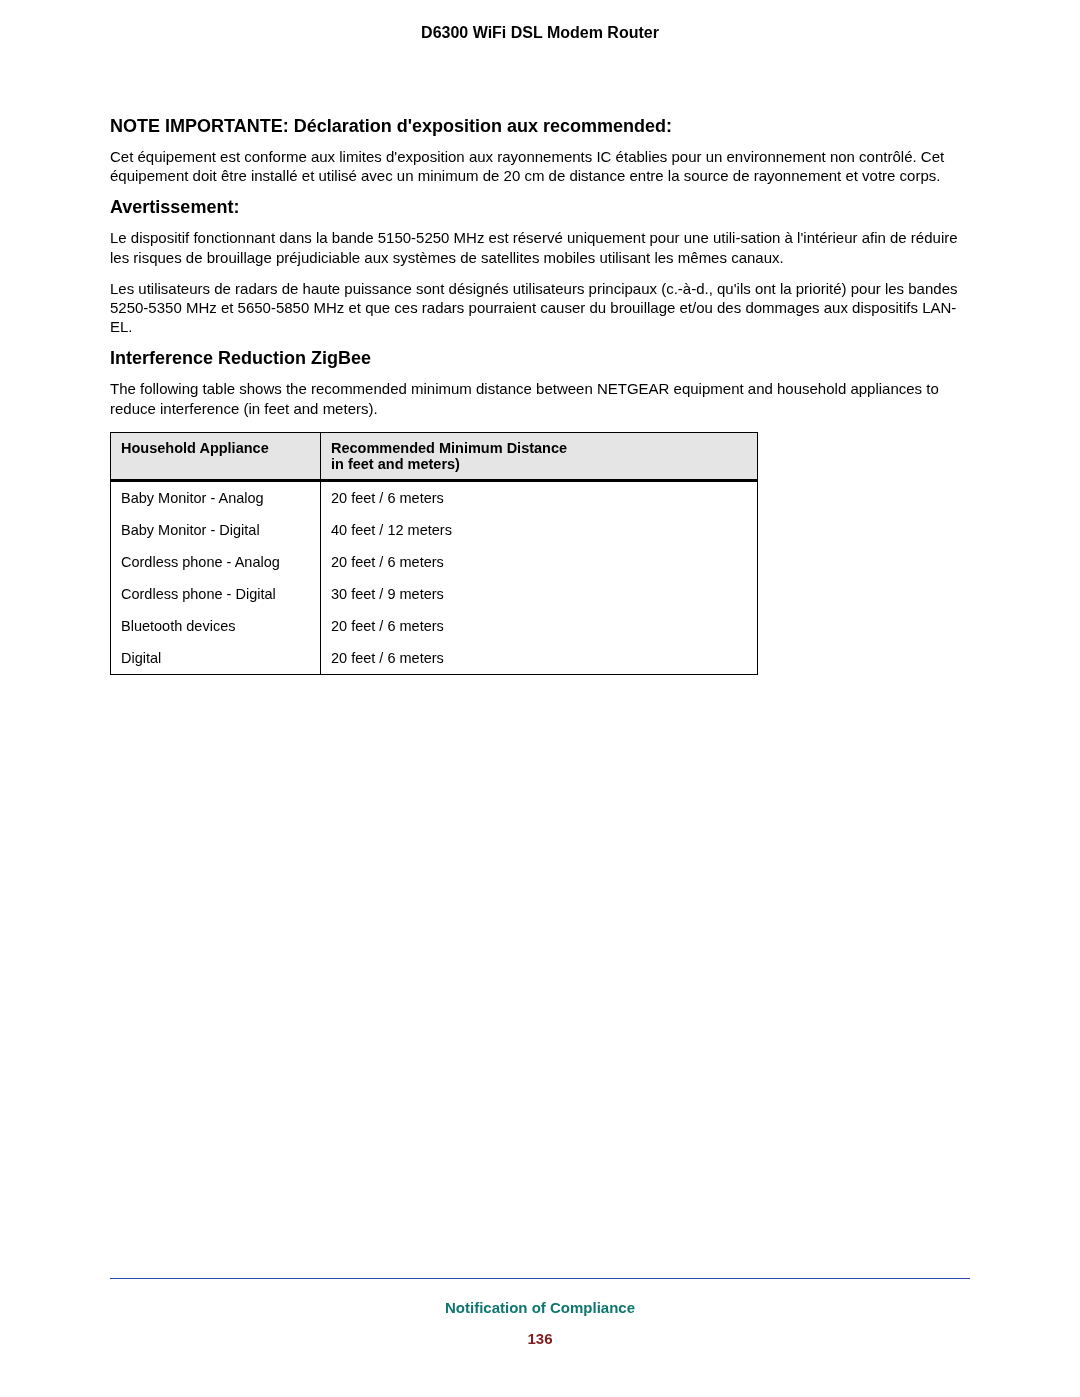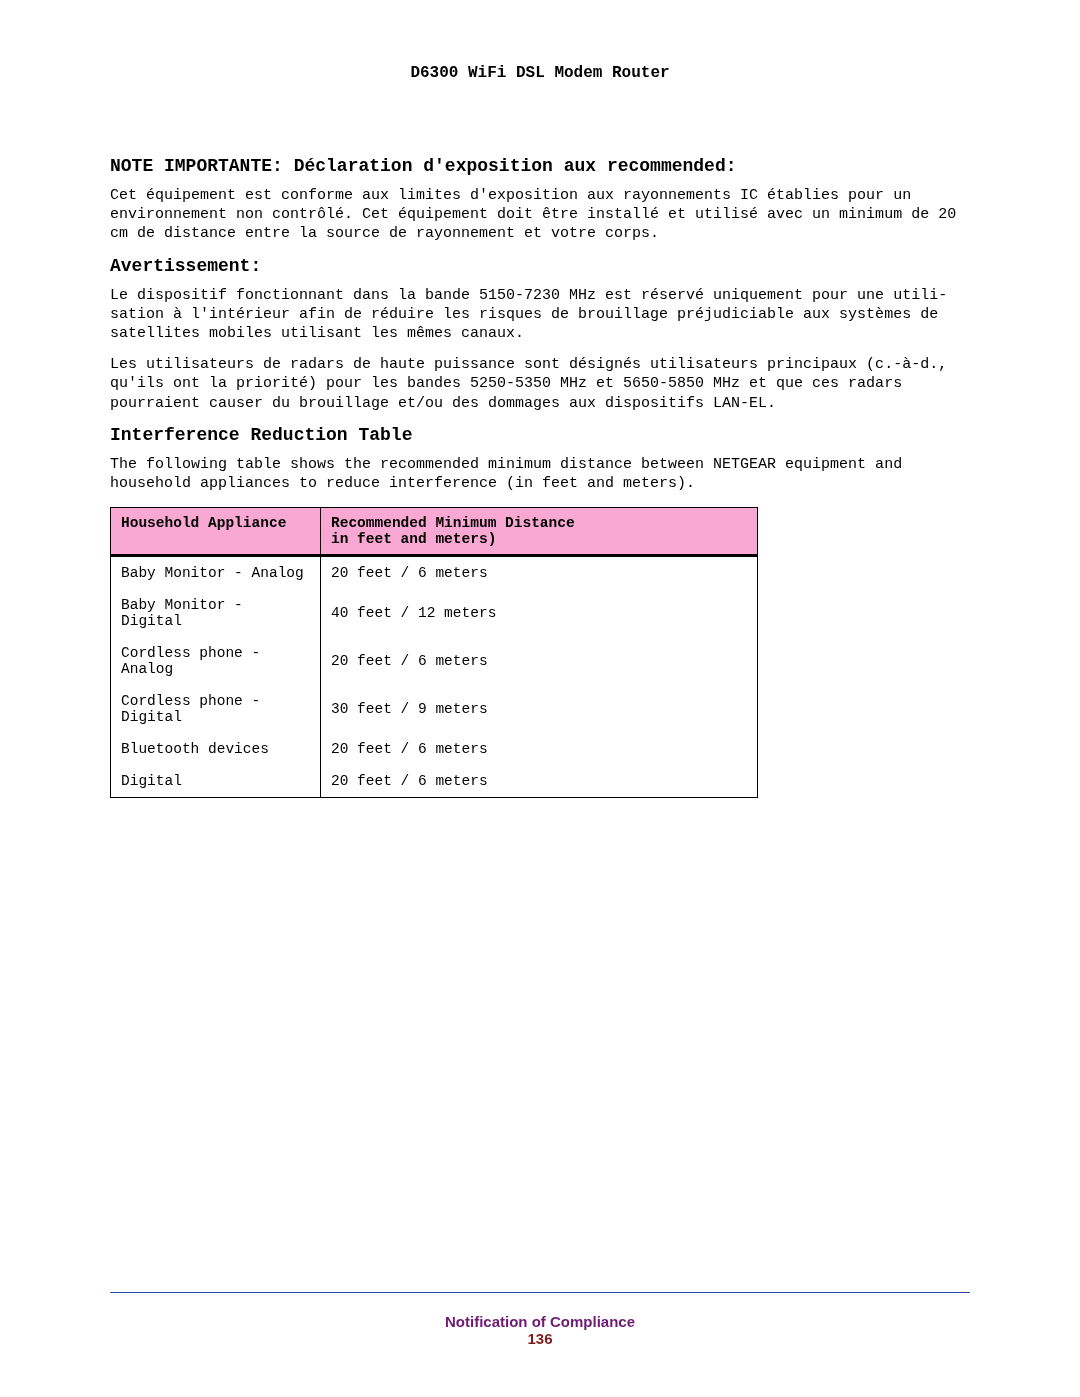--- a/index.html
+++ b/index.html
@@ -9,22 +9,21 @@
     }
     body {
       font-family: Arial, Helvetica, sans-serif;
       background: #ffffff;
       width: 1080px;
       height: 1397px;
       position: relative;
       color: #000000;
     }
     .page-container {
-      padding: 64px 110px 0 110px;
-      font-family: Liberation Mono, monospace;
+      padding: 24px 110px 0 110px;
     }
     .doc-title {
       text-align: center;
       font-size: 16px;
       font-weight: bold;
       margin-bottom: 74px;
     }
     .heading {
       font-size: 18px;
       font-weight: bold;
@@ -39,21 +38,21 @@
     .section-gap {
     }
     .table-container {
       margin-top: 14px;
     }
     table.interference-table {
       border-collapse: collapse;
       width: 648px;
     }
     table.interference-table th {
-      background: #f9a8d4;
+      background: #e5e5e5;
       font-size: 14.5px;
       font-weight: bold;
       text-align: left;
       padding: 7px 10px 7px 10px;
       border: 1px solid #000;
       vertical-align: top;
     }
     table.interference-table td {
       font-size: 14.5px;
       padding: 8px 10px 8px 10px;
@@ -77,42 +76,43 @@
       right: 110px;
       text-align: center;
     }
     .footer-line {
       border-top: 1.5px solid #2a4ba8;
       margin-bottom: 20px;
     }
     .footer-title {
       font-size: 15px;
       font-weight: bold;
-      color: #701a75;
+      color: #0f766e;
+      margin-bottom: 14px;
     }
     .footer-page {
       font-size: 15px;
       font-weight: bold;
       color: #7f1d1d;
     }
   </style>
 </head>
 <body>
 
 <div class="page-container">
   <div class="doc-title">D6300 WiFi DSL Modem Router</div>
 
   <div class="heading">NOTE IMPORTANTE: Déclaration d'exposition aux recommended:</div>
   <div class="paragraph">Cet équipement est conforme aux limites d'exposition aux rayonnements IC établies pour un environnement non contrôlé. Cet équipement doit être installé et utilisé avec un minimum de 20 cm de distance entre la source de rayonnement et votre corps.</div>
 
   <div class="heading section-gap">Avertissement:</div>
-  <div class="paragraph">Le dispositif fonctionnant dans la bande 5150-7230 MHz est réservé uniquement pour une utili-sation à l'intérieur afin de réduire les risques de brouillage préjudiciable aux systèmes de satellites mobiles utilisant les mêmes canaux.</div>
+  <div class="paragraph">Le dispositif fonctionnant dans la bande 5150-5250 MHz est réservé uniquement pour une utili-sation à l'intérieur afin de réduire les risques de brouillage préjudiciable aux systèmes de satellites mobiles utilisant les mêmes canaux.</div>
   <div class="paragraph">Les utilisateurs de radars de haute puissance sont désignés utilisateurs principaux (c.-à-d., qu'ils ont la priorité) pour les bandes 5250-5350 MHz et 5650-5850 MHz et que ces radars pourraient causer du brouillage et/ou des dommages aux dispositifs LAN-EL.</div>
 
-  <div class="heading section-gap">Interference Reduction Table</div>
+  <div class="heading section-gap">Interference Reduction ZigBee</div>
   <div class="paragraph">The following table shows the recommended minimum distance between NETGEAR equipment and household appliances to reduce interference (in feet and meters).</div>
 
   <div class="table-container">
     <table class="interference-table">
       <thead>
         <tr>
           <th>Household Appliance</th>
           <th>
             <span>Recommended Minimum Distance</span><br>
             <span>in feet and meters)</span>

